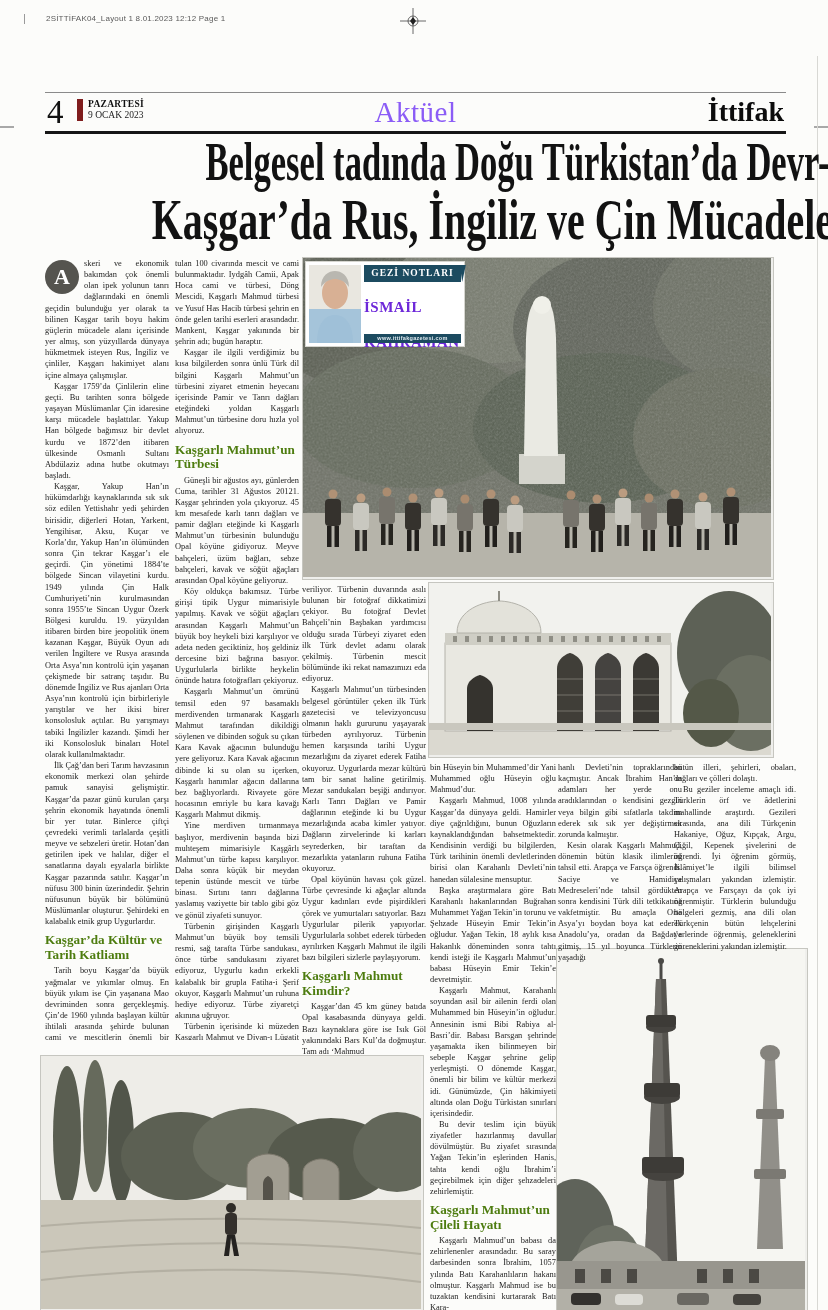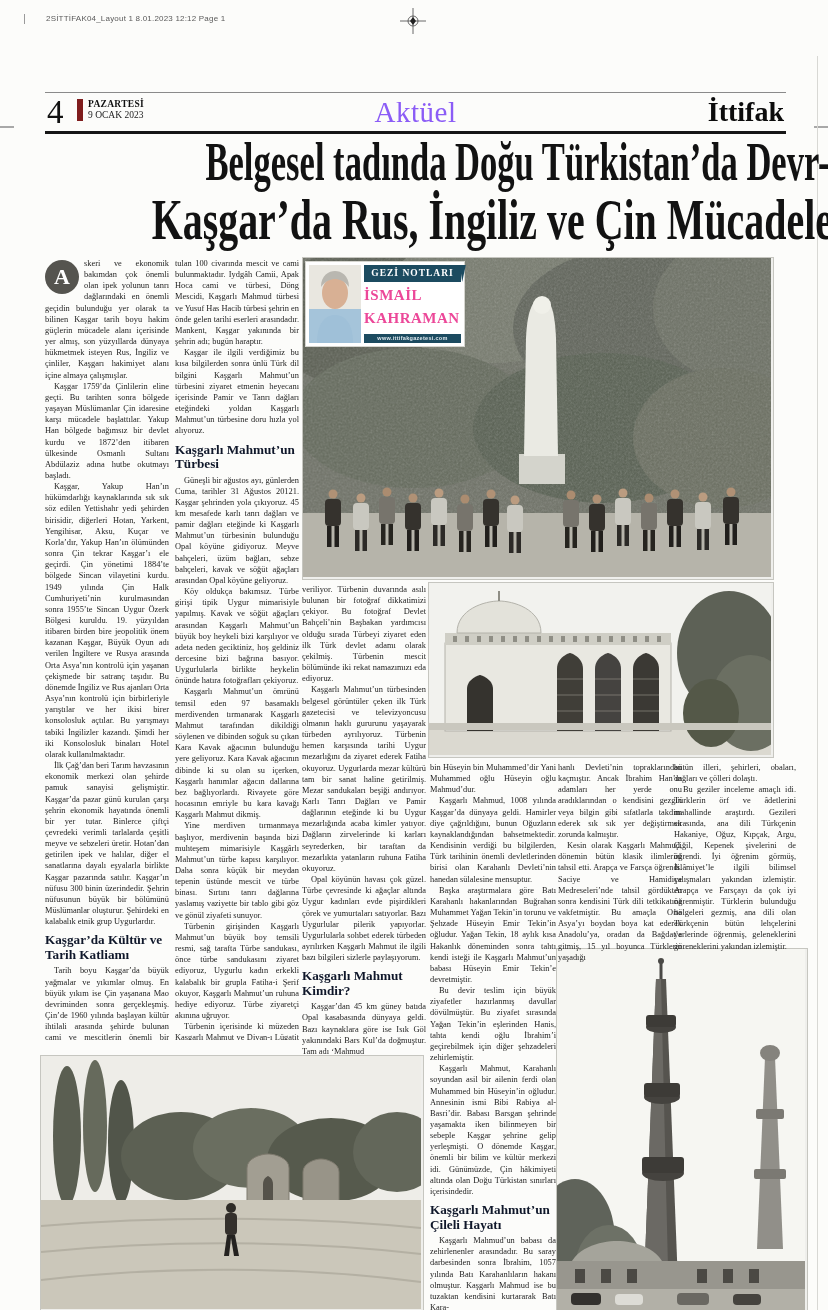--- a/index.html
+++ b/index.html
@@ -41,21 +41,21 @@
        font-size:8.4px;line-height:11.15px;color:#1d1d1d;}
   #col1{left:45px;top:258px;width:124px;height:782px;}
   #col2{left:175px;top:258px;width:124px;height:782px;}
   #col3{left:302px;top:584px;width:124px;height:470px;}
   #col4{left:430px;top:762px;width:126px;height:548px;}
   #col5{left:558px;top:762px;width:124px;height:278px;}
   #col6{left:674px;top:762px;width:122px;height:192px;}
   .para{margin:0;text-indent:9px;}
   .para.noindent{text-indent:0;}
   .para.continued{font-weight:700;font-style:italic;text-indent:0;margin-top:2px;}
-  .subhead{margin:6px 0 3px;font:700 13.2px/14.5px "Liberation Serif",serif;color:#0f172a;text-align:left;}
+  .subhead{margin:6px 0 3px;font:700 13.2px/14.5px "Liberation Serif",serif;color:#4d7c0f;text-align:left;}
   .dropcap{float:left;width:34px;height:34px;margin:2px 5px 1px 0;border-radius:50%;
            background:#55544f;color:#fff;text-align:center;text-indent:0;
            font:700 22px/34px "Liberation Serif",serif;}
 
   
   .photo{position:absolute;overflow:hidden;border:1px solid #c6c6c0;background:#efefec;}
   #photo-group{left:302px;top:257px;width:470px;height:321px;}
   #photo-tomb{left:428px;top:582px;width:344px;height:174px;}
   #photo-minaret{left:556px;top:948px;width:250px;height:362px;border-bottom:none;}
   #photo-orchard{left:40px;top:1055px;width:382px;height:255px;border-bottom:none;}
@@ -63,21 +63,21 @@
 
   
   .byline-card{position:absolute;left:306px;top:262px;width:158px;height:84px;background:#fff;
                box-shadow:0 0 0 1px #d6d6d0;}
   .portrait{position:absolute;left:3px;top:3px;width:52px;height:78px;background:#e8e6df;overflow:hidden;}
   .by-right{position:absolute;left:58px;top:3px;right:3px;bottom:3px;}
   .by-banner{position:relative;height:17px;background:#1c4b60;color:#fff;text-align:center;
              font:700 9.5px/17px "Liberation Serif",serif;letter-spacing:1px;}
   .by-banner:after{content:"";position:absolute;right:-3px;top:0;border-top:17px solid #1c4b60;
                    border-left:6px solid transparent;transform:skewX(-12deg);}
-  .by-name{font:700 15px/17.5px "Liberation Serif",serif;color:#ec4899;letter-spacing:.5px;margin-top:5px;}
+  .by-name{font:700 15px/17.5px "Liberation Serif",serif;color:#6d28d9;letter-spacing:.5px;margin-top:17px;}
   .by-url{position:absolute;left:0;right:0;bottom:0;height:9px;background:#1c4b60;color:#dfeaf0;
           text-align:center;font:700 5.5px/9px "Liberation Sans","DejaVu Sans",sans-serif;letter-spacing:.3px;}
 </style>
 </head>
 <body>
 
 <div class="page">
 
   <div class="print-line">2SİTTİFAK04_Layout 1  8.01.2023  12:12  Page 1</div>
 
@@ -349,22 +349,22 @@
       <p class="para noindent">veriliyor. Türbenin duvarında asılı bulunan bir fotoğraf dikkatimizi çekiyor. Bu fotoğraf Devlet Bahçeli’nin Başbakan yardımcısı olduğu sırada Türbeyi ziyaret eden ilk Türk devlet adamı olarak çekilmiş. Türbenin mescit bölümünde iki rekat namazımızı eda ediyoruz.</p>
       <p class="para">Kaşgarlı Mahmut’un türbesinden belgesel görüntüler çeken ilk Türk gazetecisi ve televizyoncusu olmanın haklı gururunu yaşayarak türbeden ayrılıyoruz. Türbenin hemen karşısında tarihi Uygur mezarlığını da ziyaret ederek Fatiha okuyoruz. Uygurlarda mezar kültürü tam bir sanat haline getirilmiş. Mezar sandukaları beşiği andırıyor. Karlı Tanrı Dağları ve Pamir dağlarının eteğinde ki bu Uygur mezarlığında acaba kimler yatıyor. Dağların zirvelerinde ki karları seyrederken, bir taraftan da mezarlıkta yatanların ruhuna Fatiha okuyoruz.</p>
       <p class="para">Opal köyünün havası çok güzel. Türbe çevresinde ki ağaçlar altında Uygur kadınları evde pişirdikleri çörek ve yumurtaları satıyorlar. Bazı Uygurlular pilerik yapıyorlar. Uygurlularla sohbet ederek türbeden ayrılırken Kaşgarlı Mahmut ile ilgili bazı bilgileri sizlerle paylaşıyorum.</p>
       <h3 class="subhead">Kaşgarlı Mahmut Kimdir?</h3>
       <p class="para">Kaşgar’dan 45 km güney batıda Opal kasabasında dünyaya geldi. Bazı kaynaklara göre ise Isık Göl yakınındaki Bars Kul’da doğmuştur. Tam adı ‘Mahmud</p>
     </div>
   <div class="col" id="col4">
       <p class="para noindent">bin Hüseyin bin Muhammed’dir Yani Muhammed oğlu Hüseyin oğlu Mahmud’dur.</p>
       <p class="para">Kaşgarlı Mahmud, 1008 yılında Kaşgar’da dünyaya geldi. Hamirler diye çağrıldığını, bunun Oğuzların kaynaklandığından bahsetmektedir. Kendisinin verdiği bu bilgilerden, Türk tarihinin önemli devletlerinden birisi olan Karahanlı Devleti’nin hanedan sülalesine mensuptur.</p>
       <p class="para">Başka araştırmalara göre Batı Karahanlı hakanlarından Buğrahan Muhammet Yağan Tekin’in torunu ve Şehzade Hüseyin Emir Tekin’in oğludur. Yağan Tekin, 18 aylık kısa Hakanlık döneminden sonra tahtı kendi isteği ile Kaşgarlı Mahmut’un babası Hüseyin Emir Tekin’e devretmiştir.</p>
+      <p class="para">Kaşgarlı Mahmut, Karahanlı soyundan asil bir ailenin ferdi olan Muhammed bin Hüseyin’in oğludur. Annesinin ismi Bibi Rabiya al-Basri’dir. Babası Barsgan şehrinde yaşamakta iken bilinmeyen bir sebeple Kaşgar şehrine gelip yerleşmişti. O dönemde Kaşgar, önemli bir bilim ve kültür merkezi idi. Günümüzde, Çin hâkimiyeti altında olan Doğu Türkistan sınırları içerisindedir.</p>
       <p class="para">Bu devir teslim için büyük ziyafetler hazırlanmış davullar dövülmüştür. Bu ziyafet sırasında Yağan Tekin’in eşlerinden Hanis, tahta kendi oğlu İbrahim’i geçirebilmek için diğer şehzadeleri zehirlemiştir.</p>
-      <p class="para">Kaşgarlı Mahmut, Karahanlı soyundan asil bir ailenin ferdi olan Muhammed bin Hüseyin’in oğludur. Annesinin ismi Bibi Rabiya al-Basri’dir. Babası Barsgan şehrinde yaşamakta iken bilinmeyen bir sebeple Kaşgar şehrine gelip yerleşmişti. O dönemde Kaşgar, önemli bir bilim ve kültür merkezi idi. Günümüzde, Çin hâkimiyeti altında olan Doğu Türkistan sınırları içerisindedir.</p>
       <h3 class="subhead">Kaşgarlı Mahmut’un Çileli Hayatı</h3>
       <p class="para">Kaşgarlı Mahmud’un babası da zehirlenenler arasındadır. Bu saray darbesinden sonra İbrahim, 1057 yılında Batı Karahanlıların hakanı olmuştur. Kaşgarlı Mahmud ise bu tuzaktan kendisini kurtararak Batı Kara-</p>
     </div>
   <div class="col" id="col5">
       <p class="para noindent">hanlı Devleti’nin topraklarından kaçmıştır. Ancak İbrahim Han’ın adamları her yerde onu aradıklarından o kendisini gezgin veya bilgin gibi sıfatlarla takdim ederek sık sık yer değiştirmek zorunda kalmıştır.</p>
       <p class="para">Kesin olarak Kaşgarlı Mahmud, dönemin bütün klasik ilimlerini tahsil etti. Arapça ve Farsça öğrendi. Saciye ve Hamidiye Medreseleri’nde tahsil gördükten sonra kendisini Türk dili tetkikatına vakfetmiştir. Bu amaçla Orta Asya’yı boydan boya kat ederek Anadolu’ya, oradan da Bağdat’a gitmiş, 15 yıl boyunca Türklerin yaşadığı</p>
     </div>
   <div class="col" id="col6">
       <p class="para noindent">bütün illeri, şehirleri, obaları, dağları ve çölleri dolaştı.</p>
       <p class="para">Bu geziler inceleme amaçlı idi. Türklerin örf ve âdetlerini mahallinde araştırdı. Gezileri sırasında, ana dili Türkçenin Hakaniye, Oğuz, Kıpçak, Argu, Çiğil, Kepenek şivelerini de öğrendi. İyi öğrenim görmüş, İslâmiyet’le ilgili bilimsel çalışmaları yakından izlemiştir. Arapça ve Farsçayı da çok iyi öğrenmiştir. Türklerin bulunduğu bölgeleri gezmiş, ana dili olan Türkçenin bütün lehçelerini yerlerinde öğrenmiş, geleneklerini göreneklerini yakından izlemiştir.</p>

